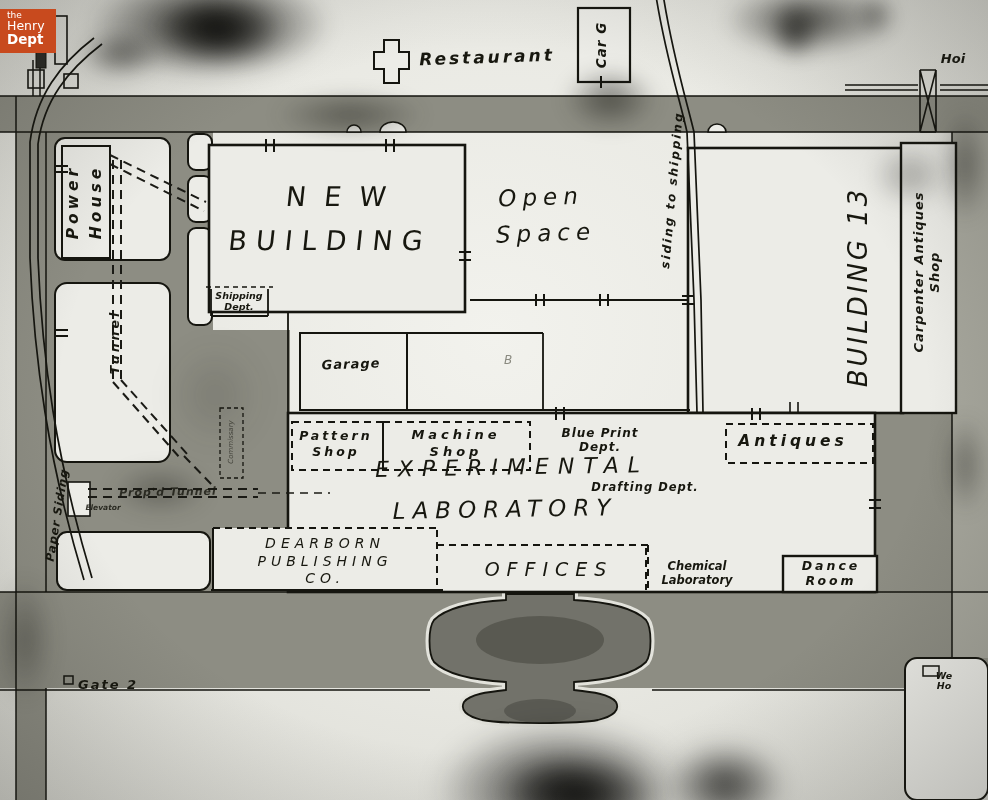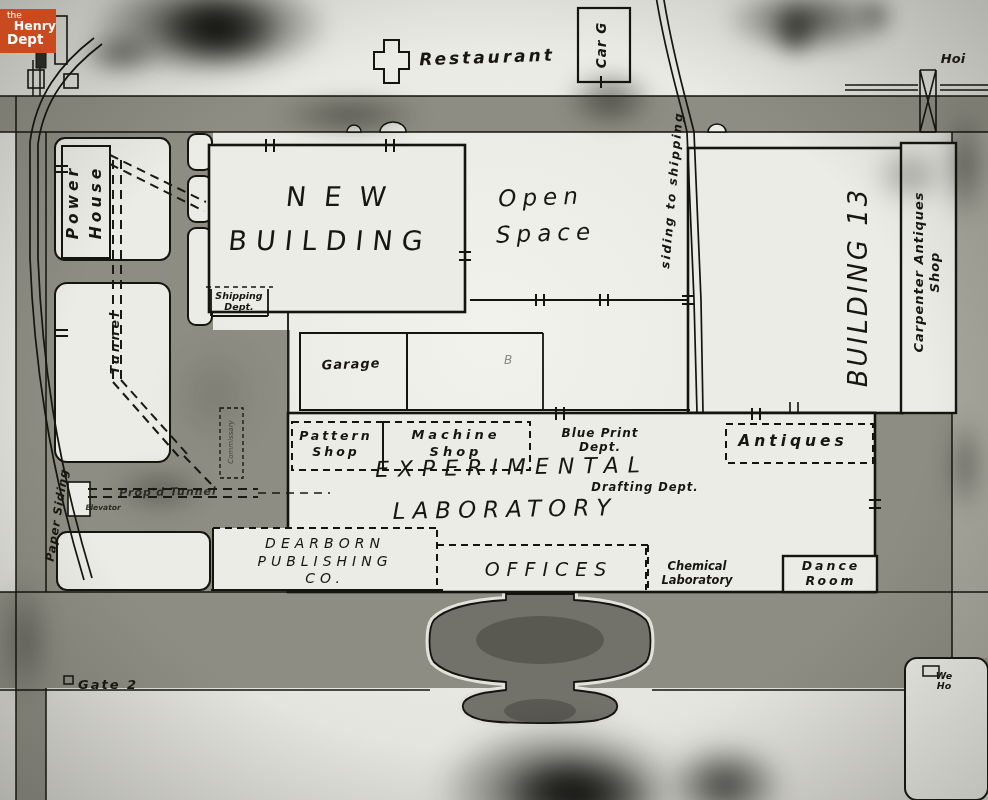--- a/index.html
+++ b/index.html
@@ -12,21 +12,21 @@
   .smudge{position:absolute;pointer-events:none;filter:blur(9px);}
   .lbl{position:absolute;white-space:nowrap;color:#17170f;}
   .lines{text-align:center;}
   .vignette{position:absolute;left:0;top:0;right:0;bottom:0;pointer-events:none;
     background:radial-gradient(ellipse at 50% 50%, rgba(0,0,0,0) 62%, rgba(30,30,26,0.22) 100%);}
   .logo{
     position:absolute;left:0;top:9px;width:56px;height:44px;background:#c84a1e;
     color:#fff;padding:2px 0 0 7px;box-sizing:border-box;line-height:1.02;
   }
   .logo .t1{font-size:9px;font-weight:400;display:block;}
-  .logo .t2{font-size:12.5px;font-weight:700;display:block;text-align:right;}
+  .logo .t2{font-size:12.5px;font-weight:400;display:block;}
   .logo .t3{font-size:13.5px;font-weight:700;display:block;}
 </style>
 </head>
 <body>
 
 <div class="stage">
 
   <svg class="ink" width="988" height="800" viewBox="0 0 988 800">
 
     <g fill="#8d8d83" stroke="none">

